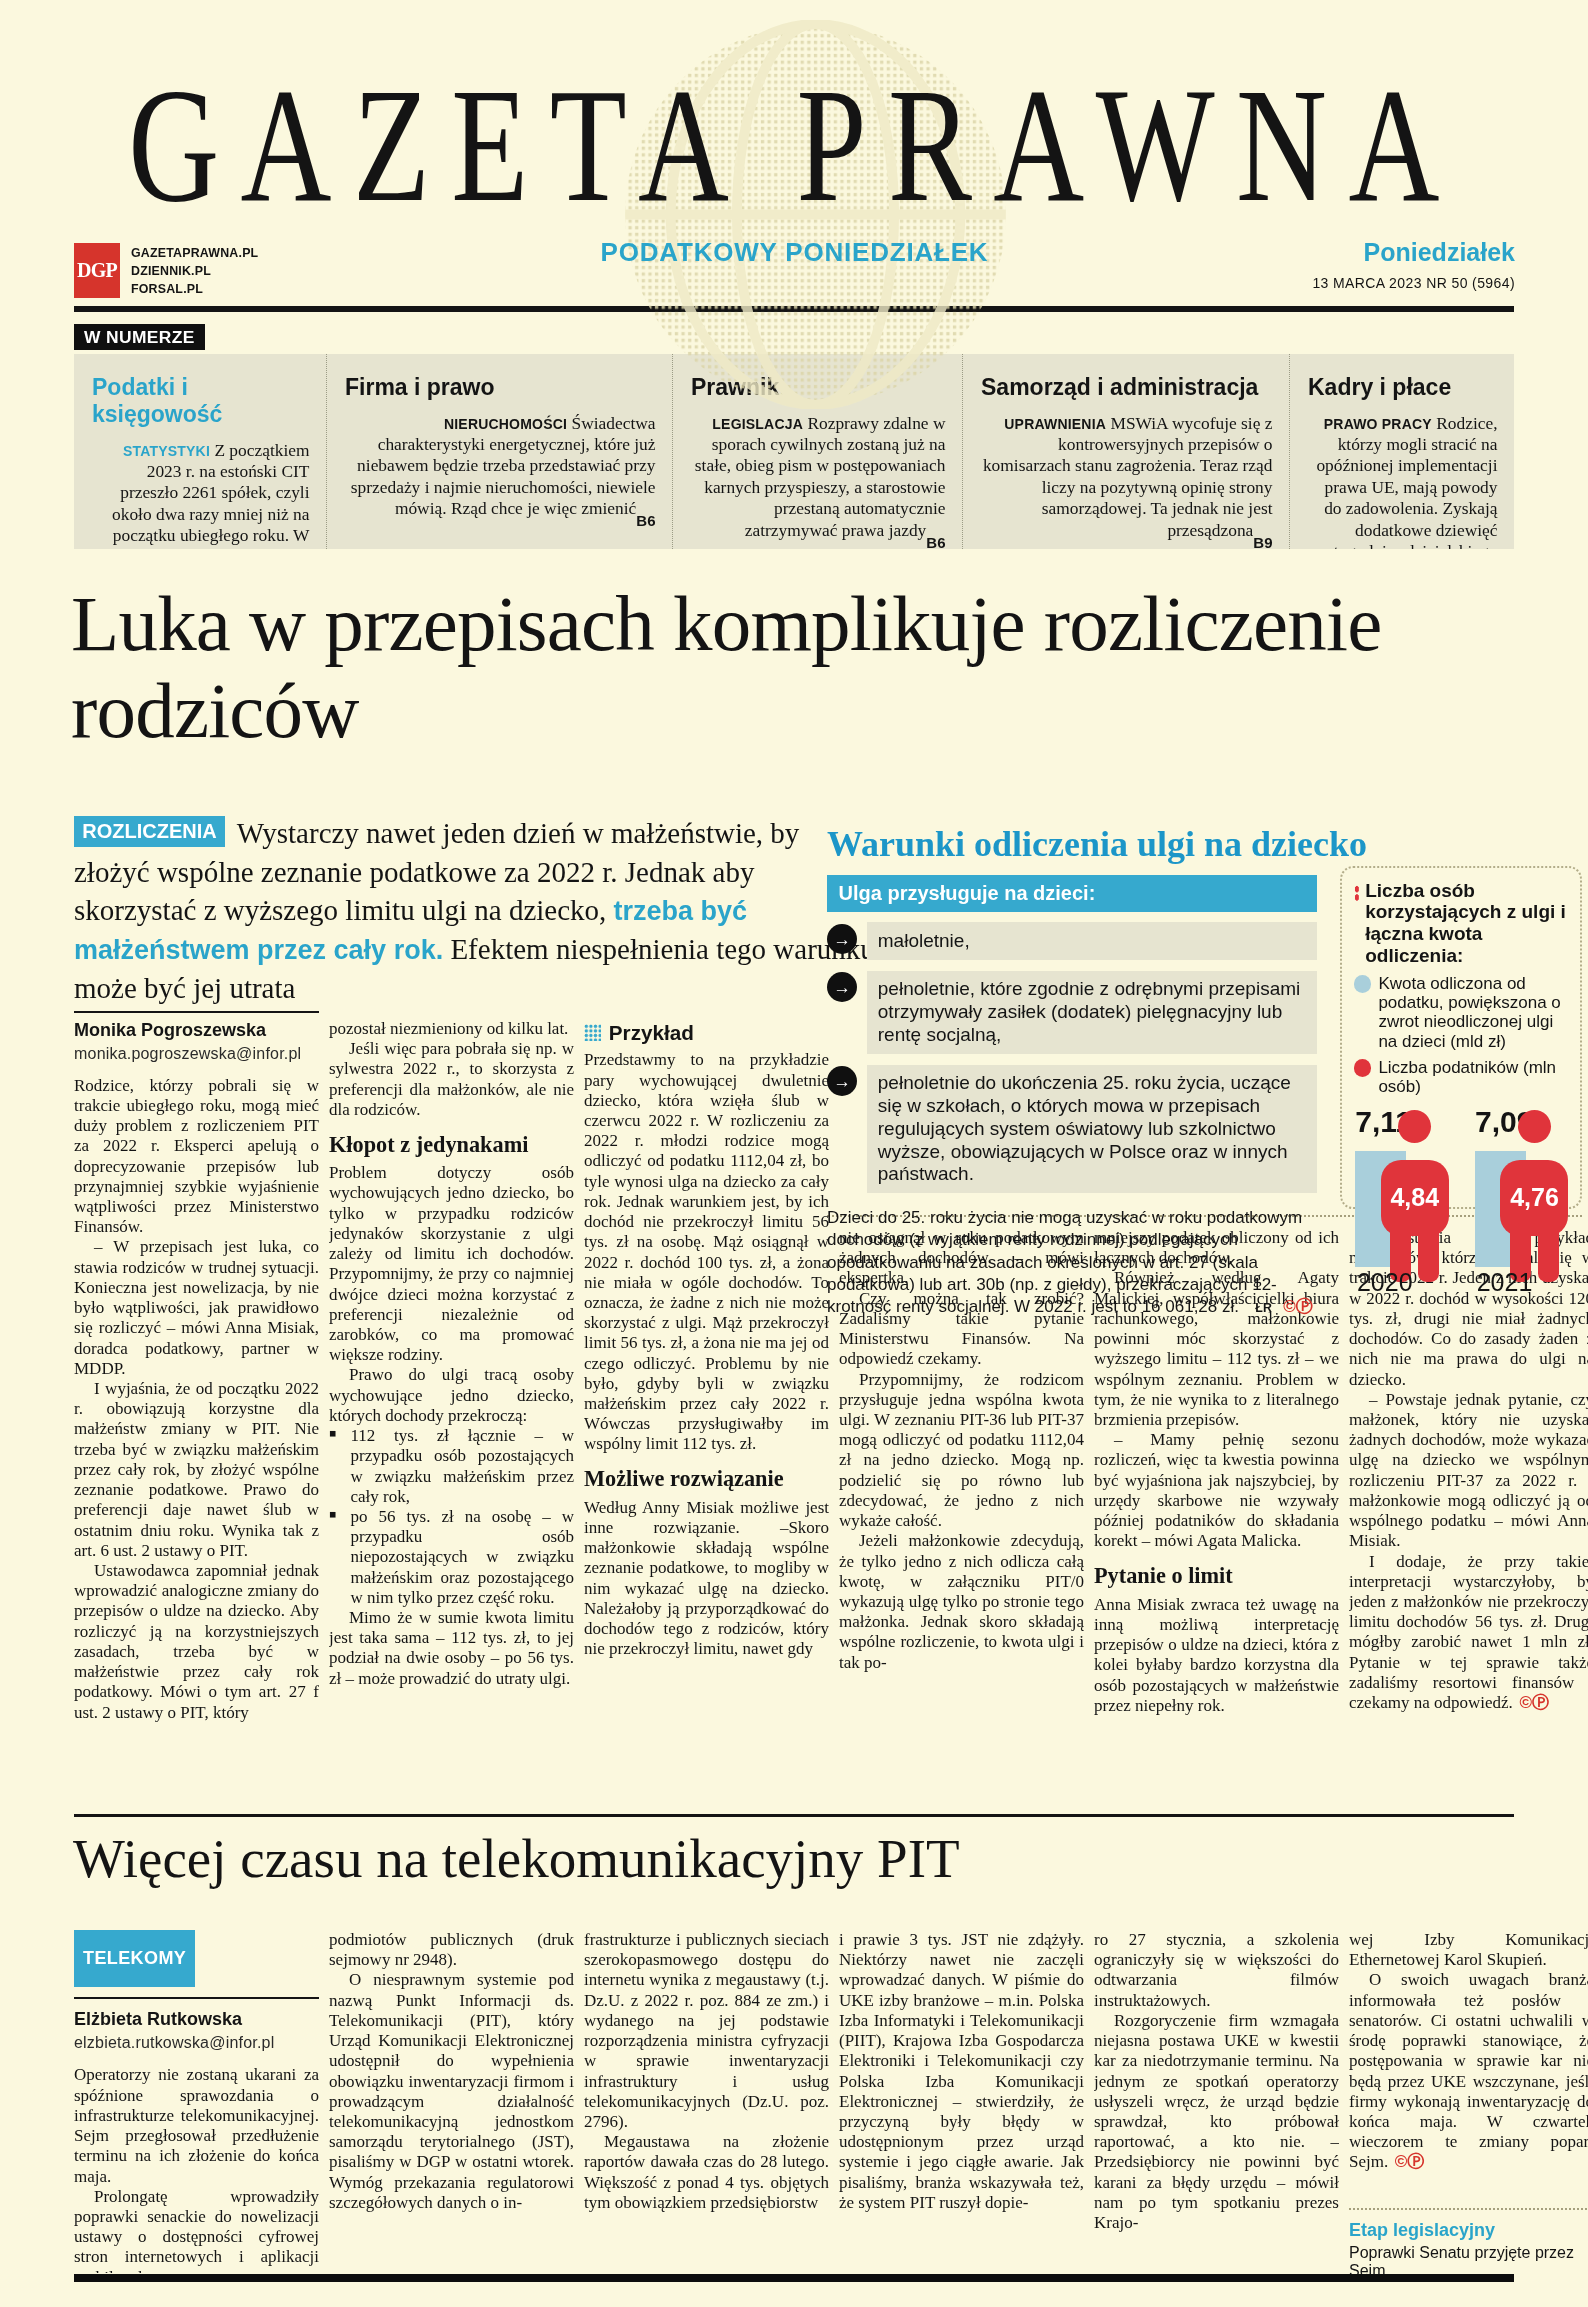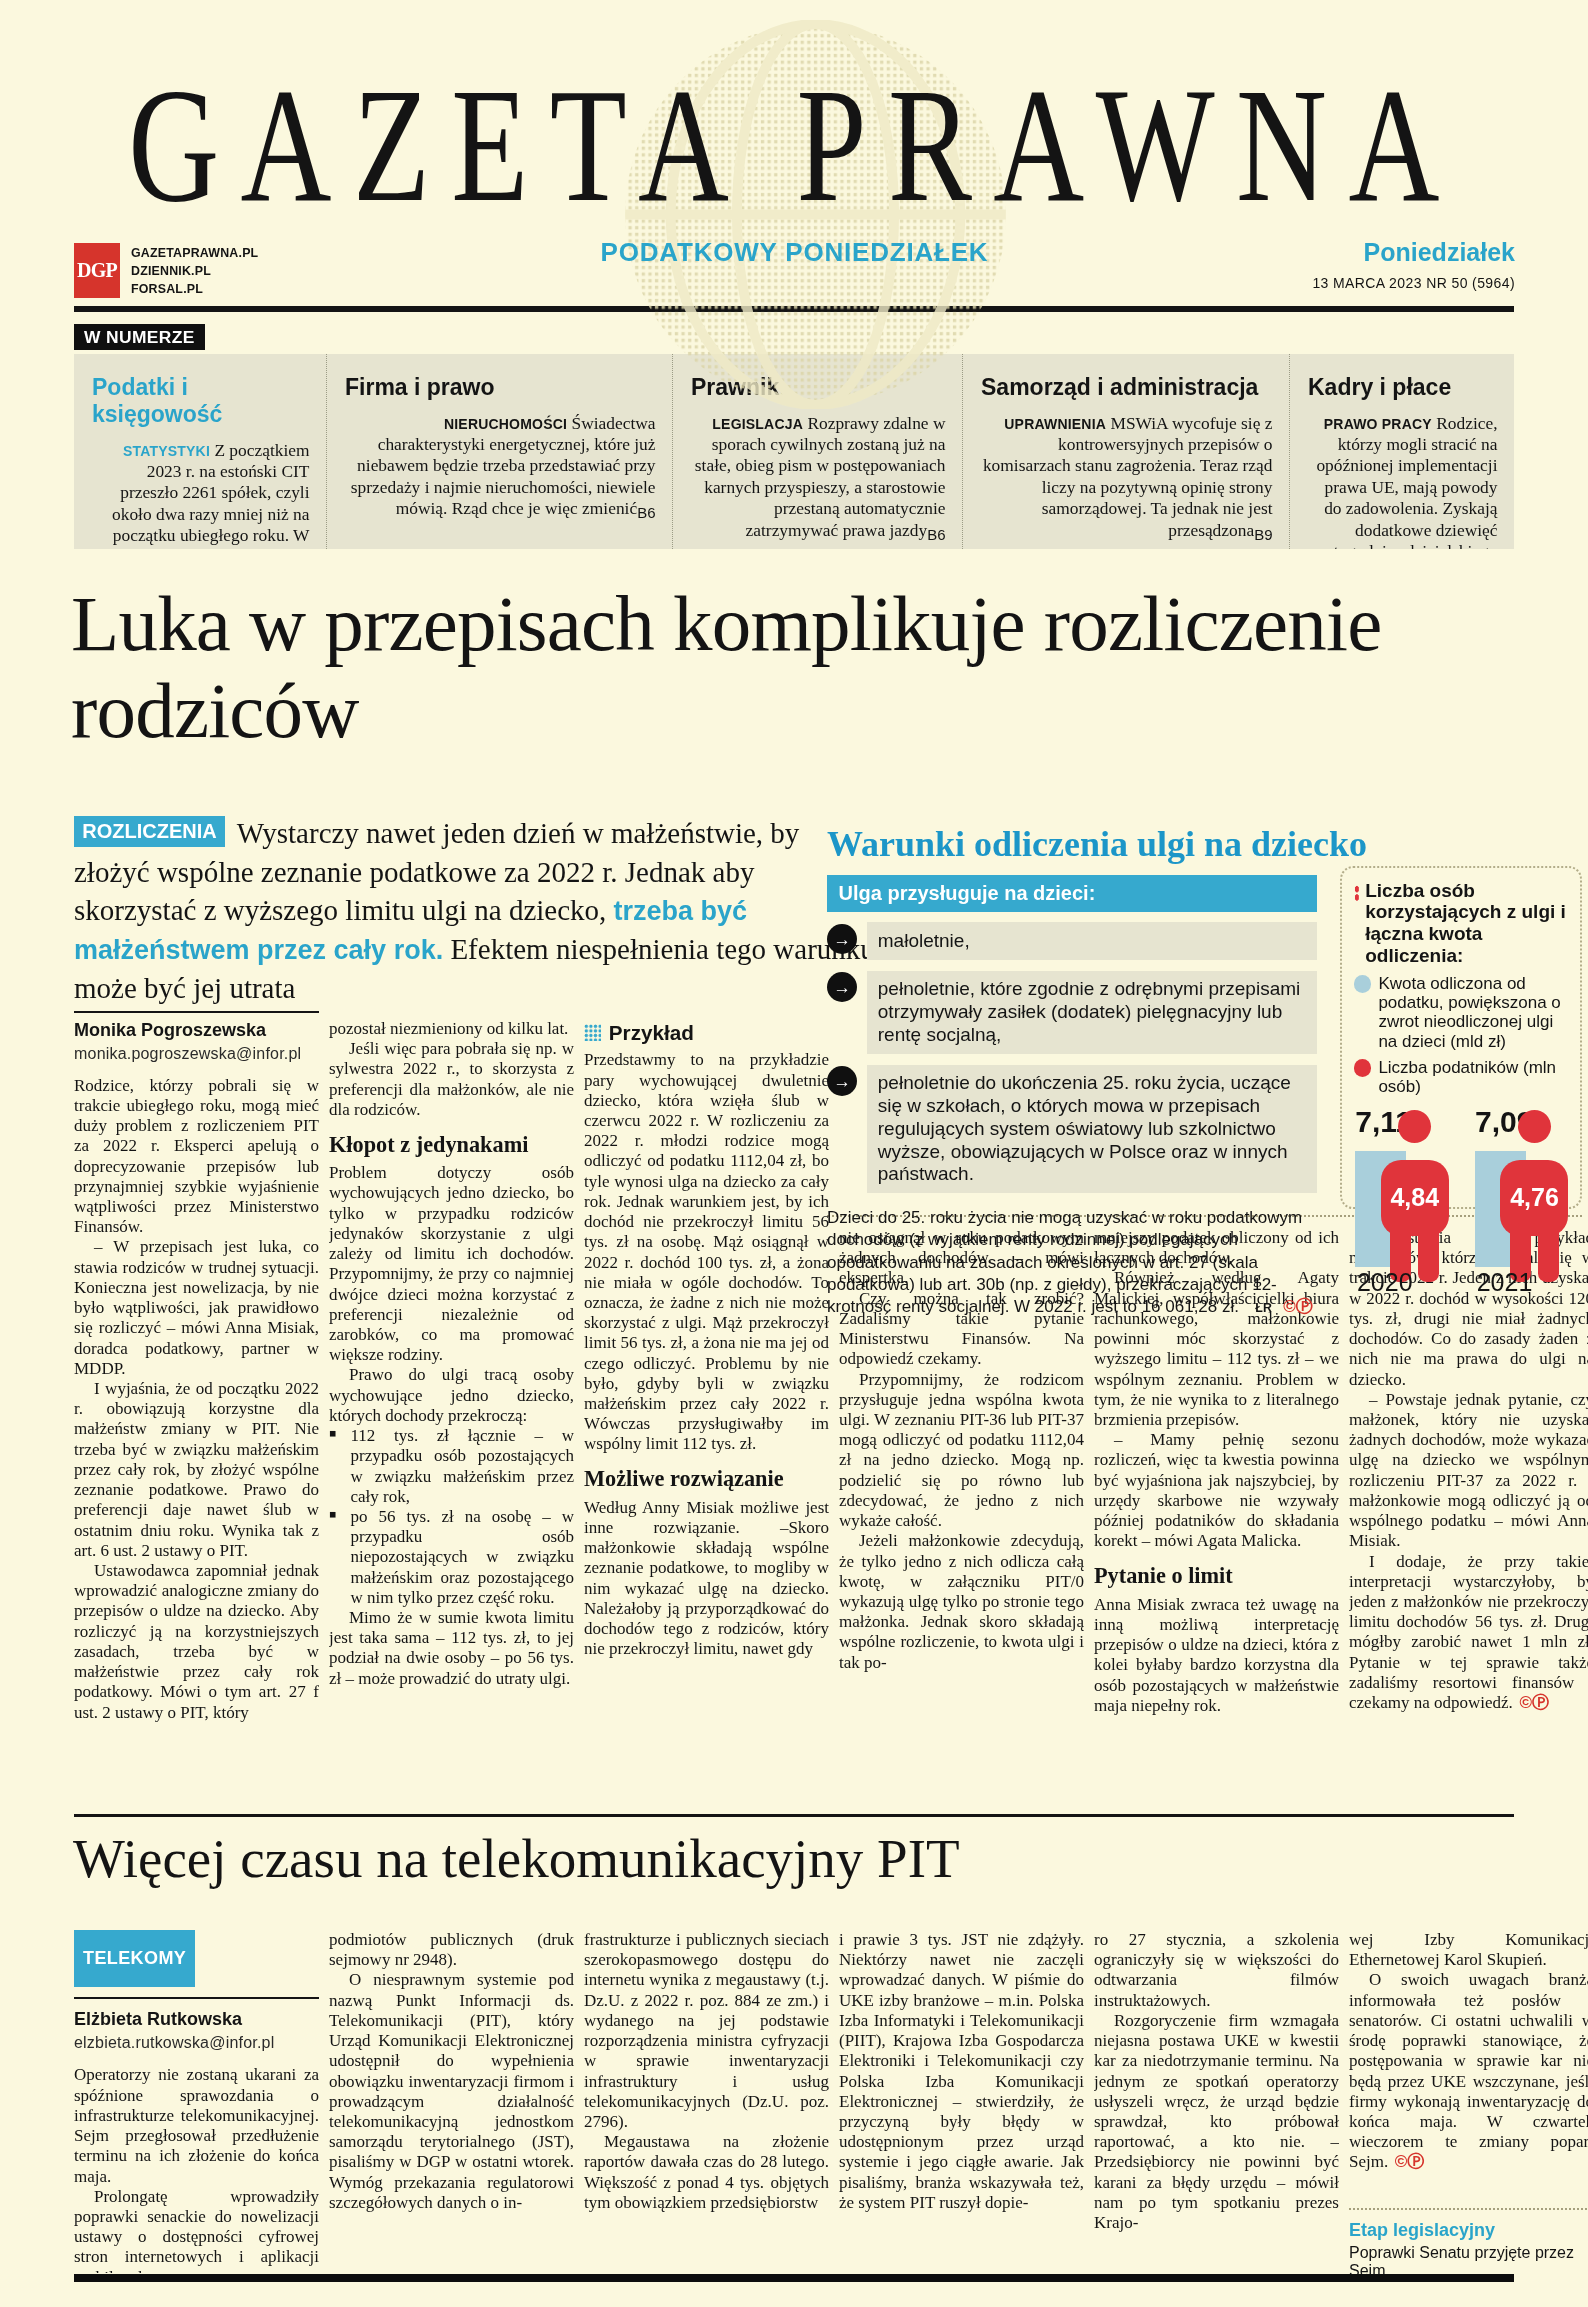--- a/index.html
+++ b/index.html
@@ -38,21 +38,21 @@
   #wn-band{position:absolute;left:74px;top:354px;width:1440px;height:195px;background:var(--band);
     display:flex}
   .wn-col{padding:20px 16.5px 0 18px;overflow:hidden}
   .wn-col + .wn-col{border-left:1.7px dotted #9B9B85}
   .wn-col h3{font-family:"Liberation Sans",sans-serif;font-size:23px;margin-bottom:11.6px}
   .wn-col:first-child h3{color:var(--accent)}
   .wn-text{font-size:17.4px;line-height:1.23;text-align:right}
   .kicker{font-family:"Liberation Sans",sans-serif;font-weight:bold;font-size:14px;
     letter-spacing:0.2px}
   .wn-col:first-child .kicker{color:var(--accent)}
-  .pageref{font-family:"Liberation Sans",sans-serif;font-weight:normal;font-size:15px;float:right;margin-top:6px}
+  .pageref{font-family:"Liberation Sans",sans-serif;font-weight:bold;font-size:15px;float:right;margin-top:14px}
 
   
   #headline1{position:absolute;left:71px;top:581px;width:1432px;font-size:79px;
     line-height:1.1;font-weight:400;letter-spacing:-0.8px}
   #lead{position:absolute;left:74px;top:814px;width:801px;font-size:29px;line-height:1.33}
   .lead-tag{display:inline-block;background:var(--tagbg);color:#fff;
     font-family:"Liberation Sans",sans-serif;font-weight:bold;font-size:20px;
     padding:2.5px 8.3px;vertical-align:5px;margin-right:11.6px}
   .lead-accent{font-family:"Liberation Sans",sans-serif;font-weight:bold;font-size:27px;
     color:var(--accent)}
@@ -317,21 +317,21 @@
         <p class="para">Przypomnijmy, że rodzicom przysługuje jedna wspólna kwota ulgi. W zeznaniu PIT-36 lub PIT-37 mogą odliczyć od podatku 1112,04 zł na jedno dziecko. Mogą np. podzielić się po równo lub zdecydować, że jedno z nich wykaże całość.</p>
         <p class="para">Jeżeli małżonkowie zdecydują, że tylko jedno z nich odlicza całą kwotę, w załączniku PIT/0 wykazują ulgę tylko po stronie tego małżonka. Jednak skoro składają wspólne rozliczenie, to kwota ulgi i tak po-</p>
       </div>
   </div>
   <div class="bodycol" style="left:1094px;top:1228px;height:576px">
     <div>
         <p class="para ni">mniejszy podatek obliczony od ich łącznych dochodów.</p>
         <p class="para">Również według Agaty Malickiej, współwłaścicielki biura rachunkowego, małżonkowie powinni móc skorzystać z wyższego limitu – 112 tys. zł – we wspólnym zeznaniu. Problem w tym, że nie wynika to z literalnego brzmienia przepisów.</p>
         <p class="para">– Mamy pełnię sezonu rozliczeń, więc ta kwestia powinna być wyjaśniona jak najszybciej, by urzędy skarbowe nie wzywały później podatników do składania korekt – mówi Agata Malicka.</p>
         <h4 class="sub">Pytanie o limit</h4>
-        <p class="para ni">Anna Misiak zwraca też uwagę na inną możliwą interpretację przepisów o uldze na dzieci, która z kolei byłaby bardzo korzystna dla osób pozostających w małżeństwie maja niepełny rok.</p>
+        <p class="para ni">Anna Misiak zwraca też uwagę na inną możliwą interpretację przepisów o uldze na dzieci, która z kolei byłaby bardzo korzystna dla osób pozostających w małżeństwie przez niepełny rok.</p>
       </div>
   </div>
   <div class="bodycol" style="left:1349px;top:1228px;height:576px">
     <div>
         <p class="para">Przedstawia przykład małżonków, którzy pobrali się w trakcie 2022 r. Jeden z nich uzyskał w 2022 r. dochód w wysokości 120 tys. zł, drugi nie miał żadnych dochodów. Co do zasady żaden z nich nie ma prawa do ulgi na dziecko.</p>
         <p class="para">– Powstaje jednak pytanie, czy małżonek, który nie uzyskał żadnych dochodów, może wykazać ulgę na dziecko we wspólnym rozliczeniu PIT-37 za 2022 r. i małżonkowie mogą odliczyć ją od wspólnego podatku – mówi Anna Misiak.</p>
         <p class="para">I dodaje, że przy takiej interpretacji wystarczyłoby, by jeden z małżonków nie przekroczył limitu dochodów 56 tys. zł. Drugi mógłby zarobić nawet 1 mln zł. Pytanie w tej sprawie także zadaliśmy resortowi finansów i czekamy na odpowiedź.<span class="cpmark">©Ⓟ</span></p>
       </div>
   </div>
 

